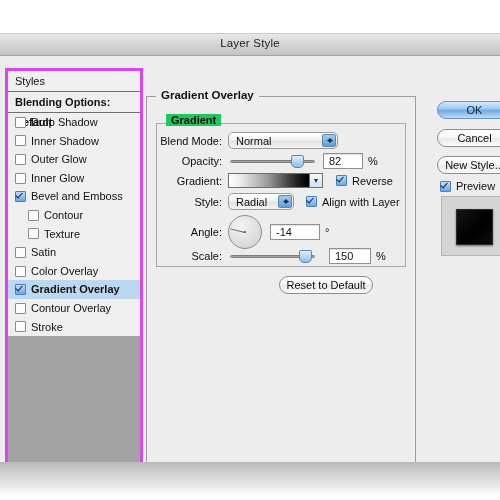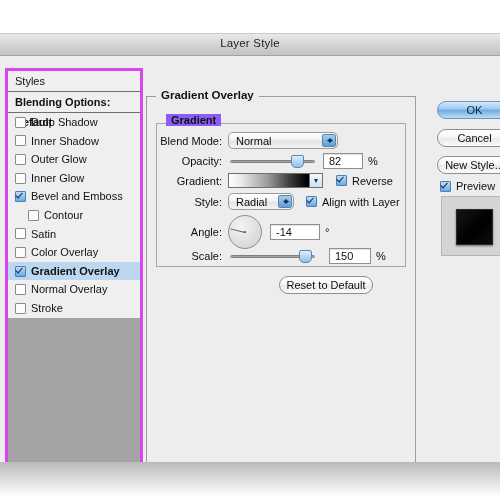--- a/index.html
+++ b/index.html
@@ -39,21 +39,21 @@
   .cb.on:after{content:"";position:absolute;left:1px;top:-1px;width:3px;height:6px;
       border:solid #12304f;border-width:0 1.6px 1.6px 0;transform:rotate(42deg);}
 
   
   .group-outer{position:absolute;left:146px;top:63px;width:268px;height:377px;
                border:1px solid #9d9d9d;}
   .legend-outer{position:absolute;left:156px;top:56px;background:#ededed;
                 padding:0 5px;font-size:11.5px;font-weight:bold;color:#111;}
   .group-inner{position:absolute;left:156px;top:90px;width:248px;height:142px;
                border:1px solid #a8a8a8;}
-  .legend-inner{position:absolute;left:166px;top:81px;background:#8b5cf6;
+  .legend-inner{position:absolute;left:166px;top:81px;background:#22c55e;
                 padding:0 5px;font-size:11px;font-weight:bold;color:#111;}
 
   .row{position:absolute;display:flex;align-items:center;}
   .lbl{font-size:11px;color:#0d0d0d;text-align:right;}
 
   
   .popup{height:17px;border:1px solid #9a9a9a;border-radius:5px;
          background:linear-gradient(to bottom,#ffffff 0%,#f2f2f2 48%,#e2e2e2 52%,#f3f3f3 100%);
          display:flex;align-items:center;position:relative;box-sizing:border-box;
          box-shadow:0 1px 0 rgba(255,255,255,.7) inset;}
@@ -147,35 +147,39 @@
             <span>Inner Glow</span>
           </div>
           <div class="eff-row">
             <span class="cb on"></span>
             <span>Bevel and Emboss</span>
           </div>
           <div class="eff-row sub">
             <span class="cb"></span>
             <span>Contour</span>
           </div>
+          <div class="eff-row sub">
+            <span class="cb"></span>
+            <span>Texture</span>
+          </div>
           <div class="eff-row">
             <span class="cb"></span>
             <span>Satin</span>
           </div>
           <div class="eff-row">
             <span class="cb"></span>
             <span>Color Overlay</span>
           </div>
           <div class="eff-row selected">
             <span class="cb on"></span>
             <span>Gradient Overlay</span>
           </div>
           <div class="eff-row">
             <span class="cb"></span>
-            <span>Normal Overlay</span>
+            <span>Contour Overlay</span>
           </div>
           <div class="eff-row">
             <span class="cb"></span>
             <span>Stroke</span>
           </div>
         </div>
     </div>
 
     <div class="group-outer"></div>
     <div class="legend-outer">Gradient Overlay</div>

